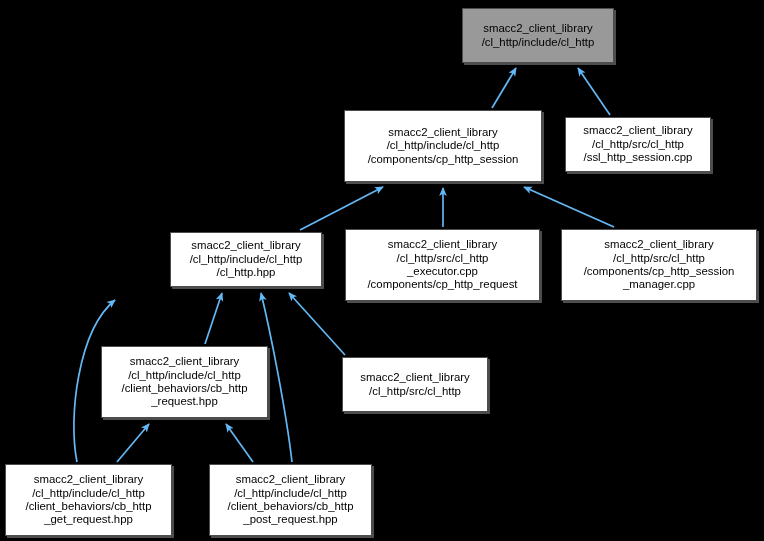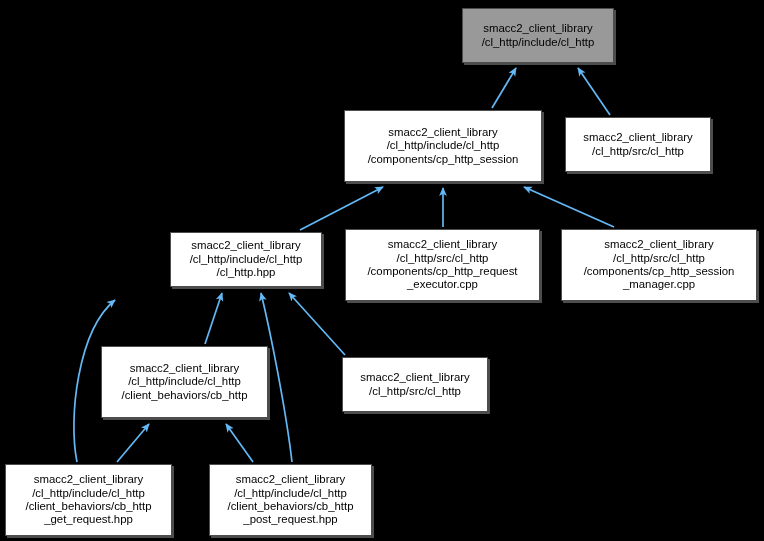--- a/index.html
+++ b/index.html
@@ -66,21 +66,21 @@
       <path d="M 614,227 L 524,187" fill="none" stroke="#63b8f5" stroke-width="1.7" marker-end="url(#arrowhead)"></path>
       <path d="M 205,344 L 222,293" fill="none" stroke="#63b8f5" stroke-width="1.7" marker-end="url(#arrowhead)"></path>
       <path d="M 345,355 L 289,293" fill="none" stroke="#63b8f5" stroke-width="1.7" marker-end="url(#arrowhead)"></path>
       <path d="M 77,462 C 68,418 78,330 115,300" fill="none" stroke="#63b8f5" stroke-width="1.7" marker-end="url(#arrowhead)"></path>
       <path d="M 117,462 L 149,424" fill="none" stroke="#63b8f5" stroke-width="1.7" marker-end="url(#arrowhead)"></path>
       <path d="M 253,462 L 226,424" fill="none" stroke="#63b8f5" stroke-width="1.7" marker-end="url(#arrowhead)"></path>
       <path d="M 292,462 C 286,410 270,330 261,293" fill="none" stroke="#63b8f5" stroke-width="1.7" marker-end="url(#arrowhead)"></path>
     </svg>
 <div class="node highlight" style="left: 462px; top: 8px; width: 152px; height: 55px;"><span class="line">smacc2_client_library</span><span class="line">/cl_http/include/cl_http</span></div>
     <div class="node" style="left: 344px; top: 110px; width: 198px; height: 72px;"><span class="line">smacc2_client_library</span><span class="line">/cl_http/include/cl_http</span><span class="line">/components/cp_http_session</span></div>
-    <div class="node" style="left: 565px; top: 117px; width: 146px; height: 55px;"><span class="line">smacc2_client_library</span><span class="line">/cl_http/src/cl_http</span></div>
+    <div class="node" style="left: 565px; top: 117px; width: 146px; height: 55px;"><span class="line">smacc2_client_library</span><span class="line">/cl_http/src/cl_http</span><span class="line">/ssl_http_session.cpp</span></div>
     <div class="node" style="left: 170px; top: 232px; width: 152px; height: 55px;"><span class="line">smacc2_client_library</span><span class="line">/cl_http/include/cl_http</span><span class="line">/cl_http.hpp</span></div>
-    <div class="node" style="left: 345px; top: 229px; width: 195px; height: 72px;"><span class="line">smacc2_client_library</span><span class="line">/cl_http/src/cl_http</span><span class="line">/components/cp_http_request</span><span class="line">_executor.cpp</span></div>
+    <div class="node" style="left: 345px; top: 229px; width: 195px; height: 72px;"><span class="line">smacc2_client_library</span><span class="line">/cl_http/src/cl_http</span><span class="line">_executor.cpp</span><span class="line">/components/cp_http_request</span></div>
     <div class="node" style="left: 561px; top: 229px; width: 196px; height: 72px;"><span class="line">smacc2_client_library</span><span class="line">/cl_http/src/cl_http</span><span class="line">/components/cp_http_session</span><span class="line">_manager.cpp</span></div>
-    <div class="node" style="left: 101px; top: 346px; width: 167px; height: 72px;"><span class="line">smacc2_client_library</span><span class="line">/cl_http/include/cl_http</span><span class="line">/client_behaviors/cb_http</span></div>
+    <div class="node" style="left: 101px; top: 346px; width: 167px; height: 72px;"><span class="line">smacc2_client_library</span><span class="line">/cl_http/include/cl_http</span><span class="line">/client_behaviors/cb_http</span><span class="line">_request.hpp</span></div>
     <div class="node" style="left: 342px; top: 357px; width: 146px; height: 55px;"><span class="line">smacc2_client_library</span><span class="line">/cl_http/src/cl_http</span></div>
     <div class="node" style="left: 5px; top: 464px; width: 167px; height: 72px;"><span class="line">smacc2_client_library</span><span class="line">/cl_http/include/cl_http</span><span class="line">/client_behaviors/cb_http</span><span class="line">_get_request.hpp</span></div>
     <div class="node" style="left: 209px; top: 464px; width: 163px; height: 72px;"><span class="line">smacc2_client_library</span><span class="line">/cl_http/include/cl_http</span><span class="line">/client_behaviors/cb_http</span><span class="line">_post_request.hpp</span></div>
   </div>
 
 </body></html>

